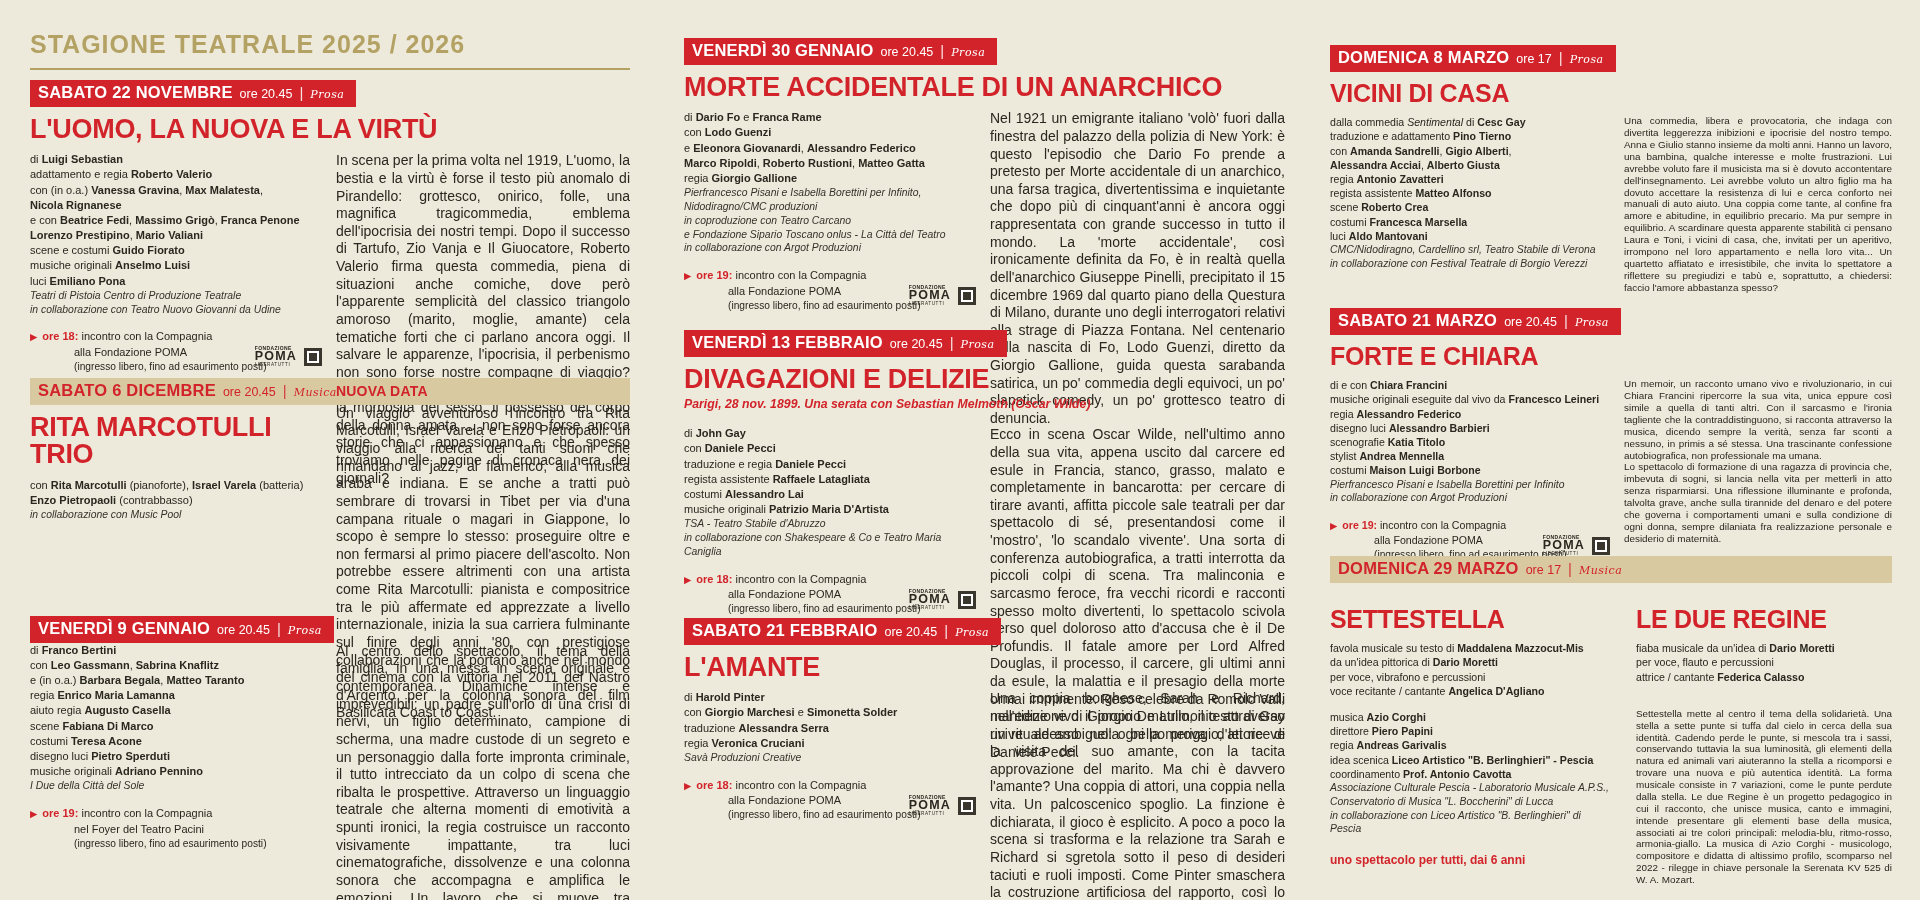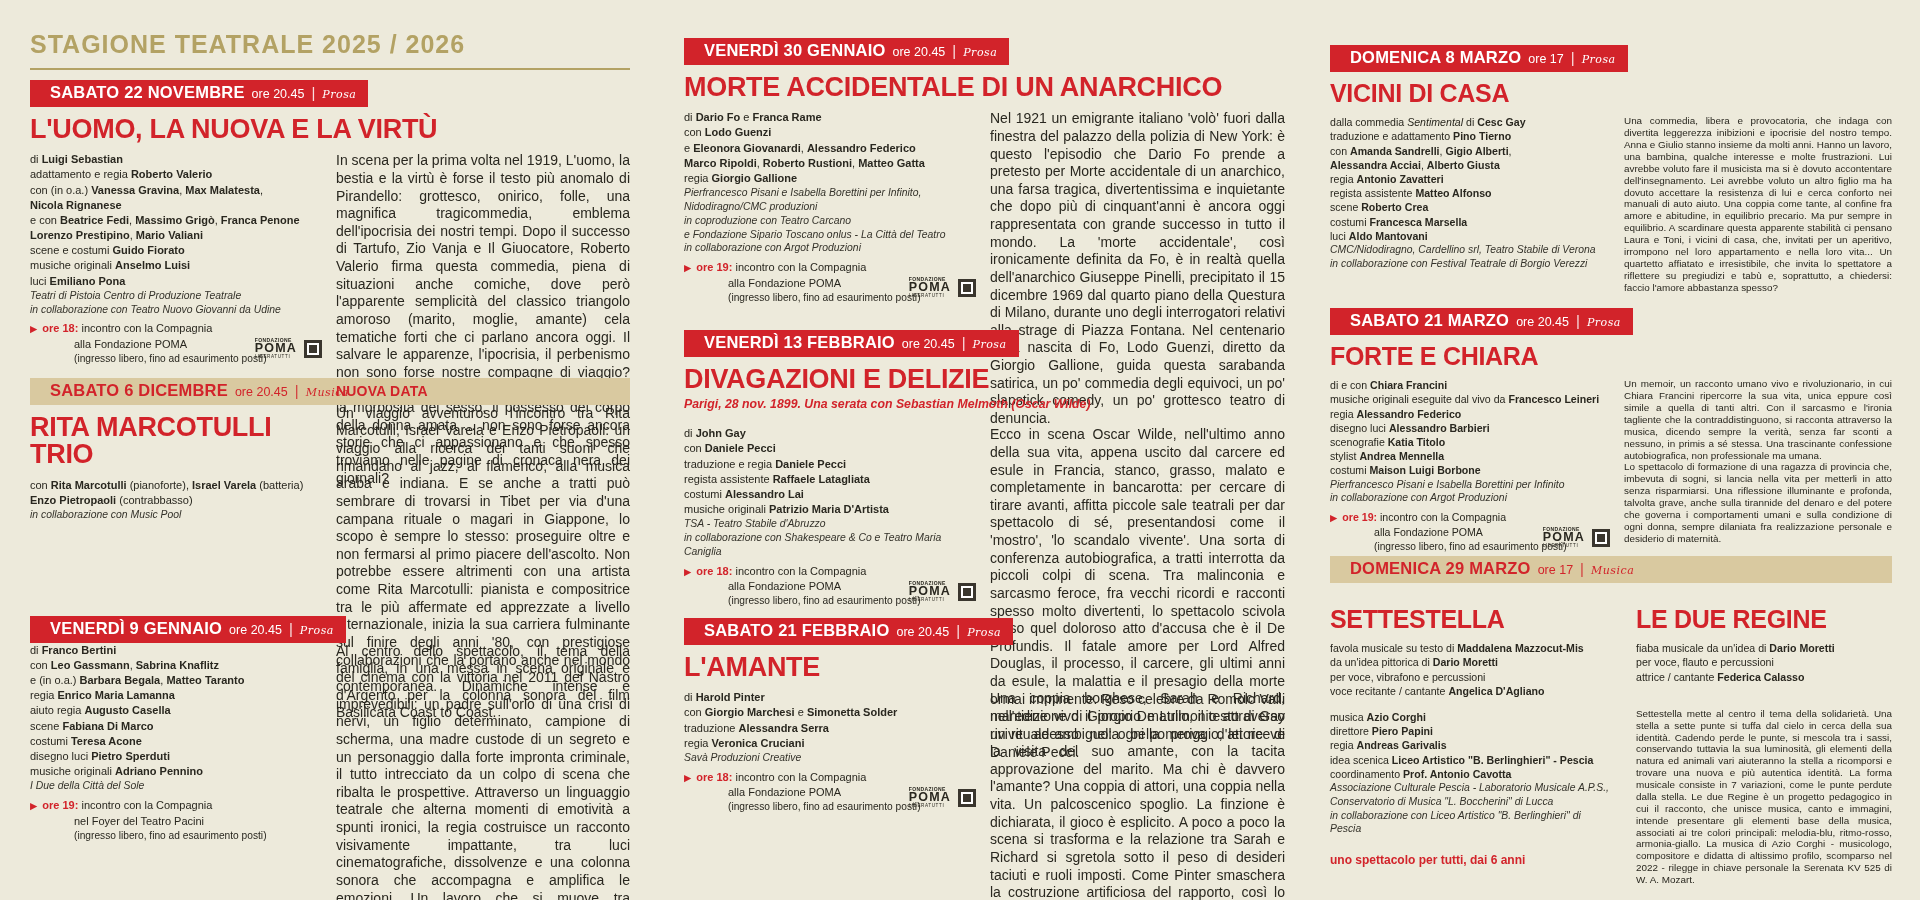--- a/index.html
+++ b/index.html
@@ -30,21 +30,21 @@
     letter-spacing:1px;
     border-bottom:2px solid var(--khaki);
     padding-bottom:9px;
     width:100%;
   }
 
   .show{position:absolute;left:0;width:100%}
 
   .banner{
     display:inline-flex;align-items:baseline;gap:7px;
-    padding:2px 12px 4px 20px;line-height:1.25;position:relative;
+    padding:2px 12px 4px 8px;line-height:1.25;position:relative;
   }
   .banner.full{display:flex;width:100%}
   .banner.prosa{background:var(--red);color:#fff}
   .banner.musica{background:var(--tan);color:var(--red)}
   .b-date{font-weight:bold;font-size:16.5px;letter-spacing:.2px}
   .b-time{font-size:12.5px;font-weight:normal}
   .b-sep{font-weight:normal;font-size:15px;opacity:.85}
   .b-genre{font-family:"DejaVu Serif",serif;font-style:italic;font-weight:normal;font-size:11px;letter-spacing:.5px}
   .b-badge{position:absolute;left:306px;bottom:4px;color:var(--red);font-weight:bold;font-size:14px;letter-spacing:.2px}
 
@@ -64,21 +64,21 @@
   .cl .i{font-style:italic}
   .cl.gap{height:12px}
   .prod{font-style:italic;font-size:10.4px;line-height:1.33;color:#34322a}
 
   .desc{
     flex:1;font-size:14px;line-height:1.26;text-align:justify;
     white-space:pre-line;
   }
   #col-3 .desc{font-size:9.9px;line-height:1.2}
 
-  .meeting{position:relative;margin-top:5px;font-size:11px}
+  .meeting{position:relative;margin-top:13px;font-size:11px}
   #col-3 .meeting{font-size:10.6px}
   .m-row{line-height:1.4}
   .arrow{color:var(--red);margin-right:5px;font-size:9.5px}
   .m-time{color:var(--red);font-weight:bold}
   .m-ind{padding-left:44px;line-height:1.38}
   .m-note{font-size:10.2px}
 
   .poma{position:absolute;right:0;top:17px;display:flex;align-items:center;gap:7px}
   .poma-text{line-height:1;text-align:left}
   .poma-fond{font-size:5px;letter-spacing:.4px;font-weight:bold}

